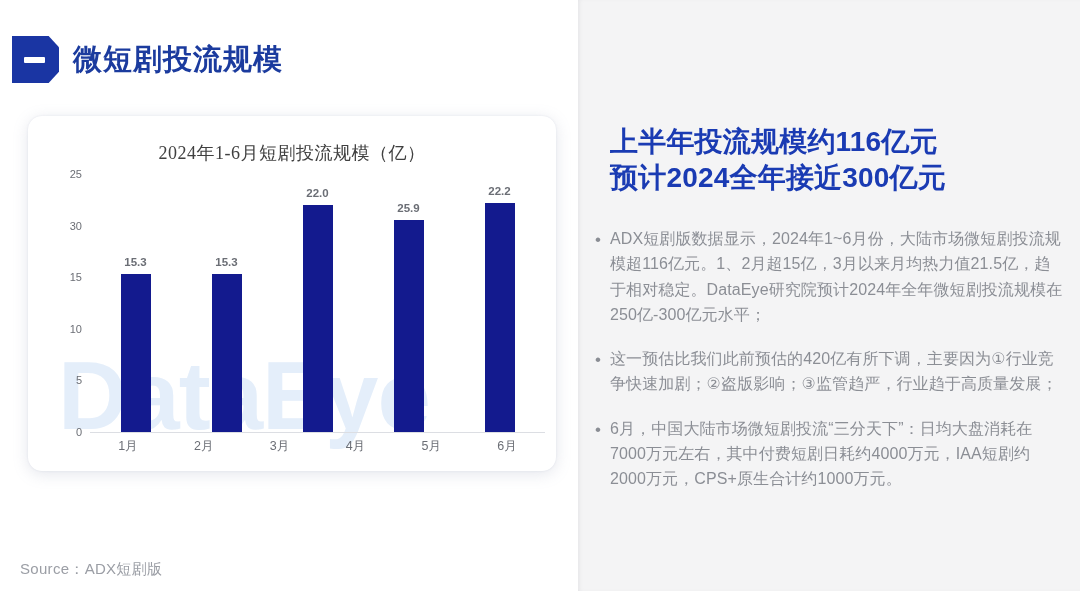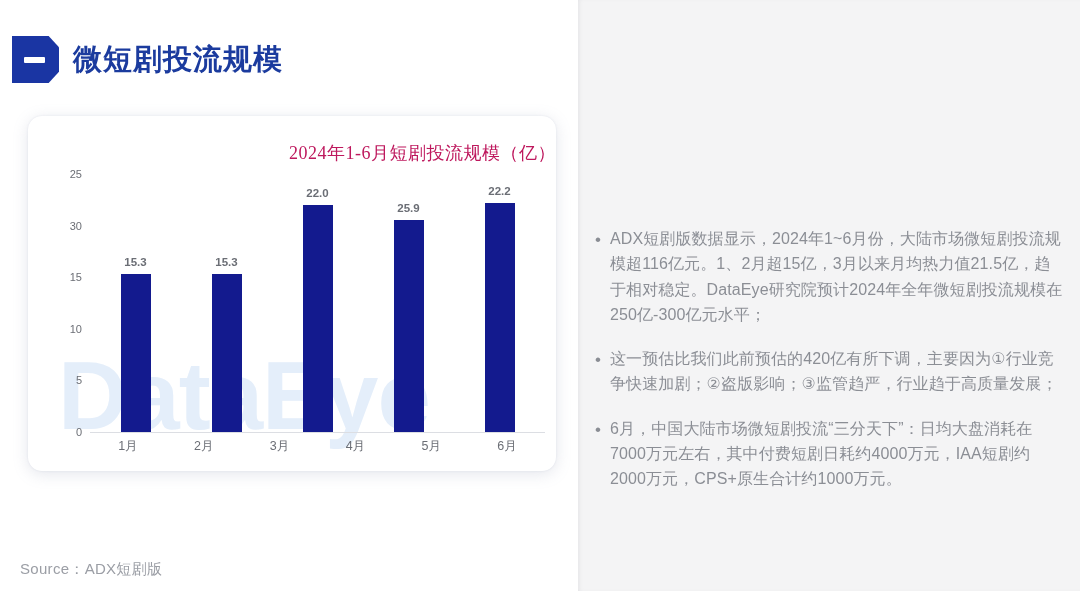--- a/index.html
+++ b/index.html
@@ -75,24 +75,24 @@
     background: #ffffff;
     border-radius: 14px;
     box-shadow: 0 3px 16px rgba(120,130,160,0.20), 0 0 2px rgba(150,160,185,0.22);
     overflow: hidden;
   }
   .chart-title {
     position: absolute;
     left: 0;
     top: 25px;
     width: 528px;
-    text-align: right;
+    text-align: center;
     font-family: "Liberation Serif", "DejaVu Serif", serif;
     font-size: 18px;
-    color: #be185d;
+    color: #404040;
     letter-spacing: 0.5px;
   }
   .watermark {
     position: absolute;
     left: 30px;
     top: 232px;
     font-size: 96px;
     font-weight: 700;
     color: #e4eefa;
     letter-spacing: -1px;
@@ -299,20 +299,24 @@
       </div>
 
     </div>
 
     <div class="source-note">Source：ADX短剧版</div>
 
   </div>
 
   <div class="right-panel">
 
+    <div class="rp-heading">
+      <div>上半年投流规模约116亿元</div>
+      <div>预计2024全年接近300亿元</div>
+    </div>
 
     <div class="bullets">
         <div class="bullet">
           <div class="bullet-dot">•</div>
           <div class="bullet-text">ADX短剧版数据显示，2024年1~6月份，大陆市场微短剧投流规模超116亿元。1、2月超15亿，3月以来月均热力值21.5亿，趋于相对稳定。DataEye研究院预计2024年全年微短剧投流规模在250亿-300亿元水平；</div>
         </div>
         <div class="bullet">
           <div class="bullet-dot">•</div>
           <div class="bullet-text">这一预估比我们此前预估的420亿有所下调，主要因为①行业竞争快速加剧；②盗版影响；③监管趋严，行业趋于高质量发展；</div>
         </div>

